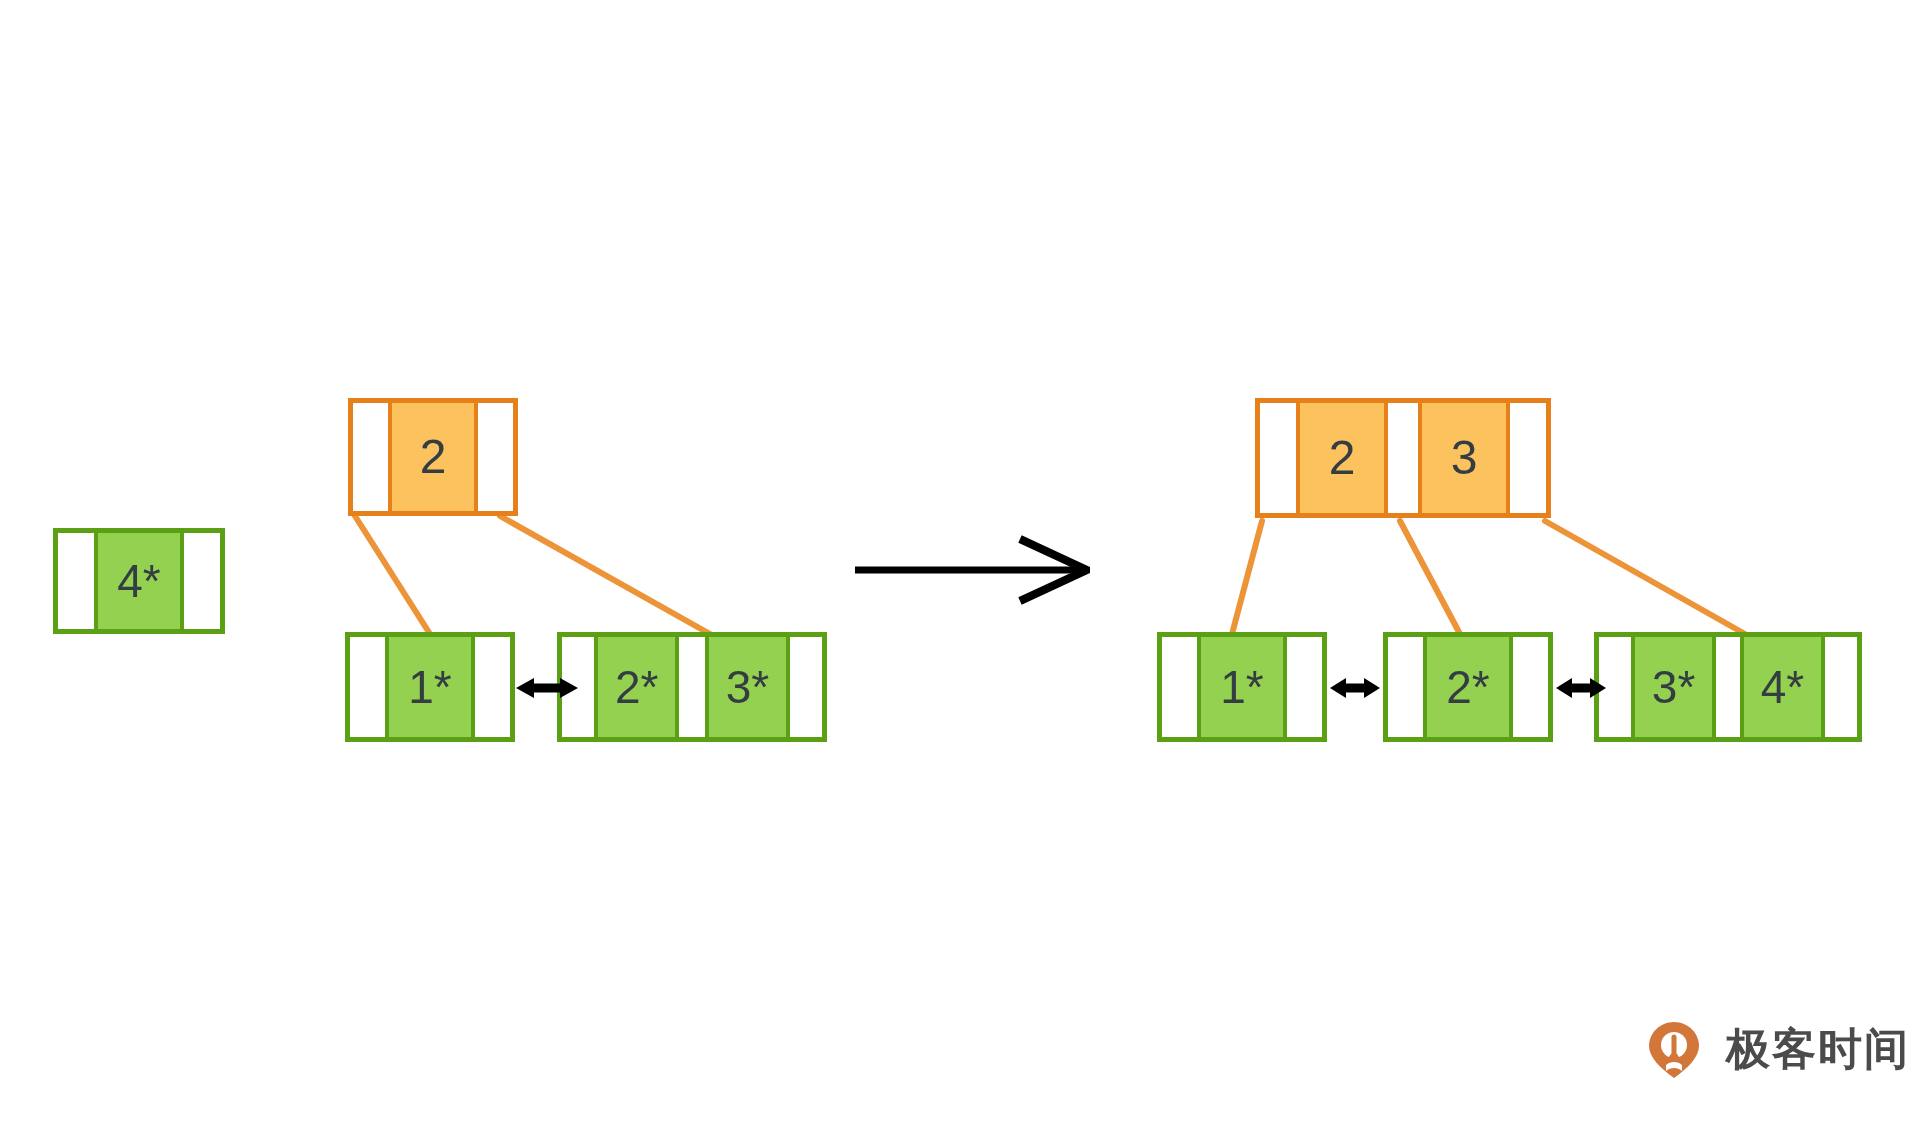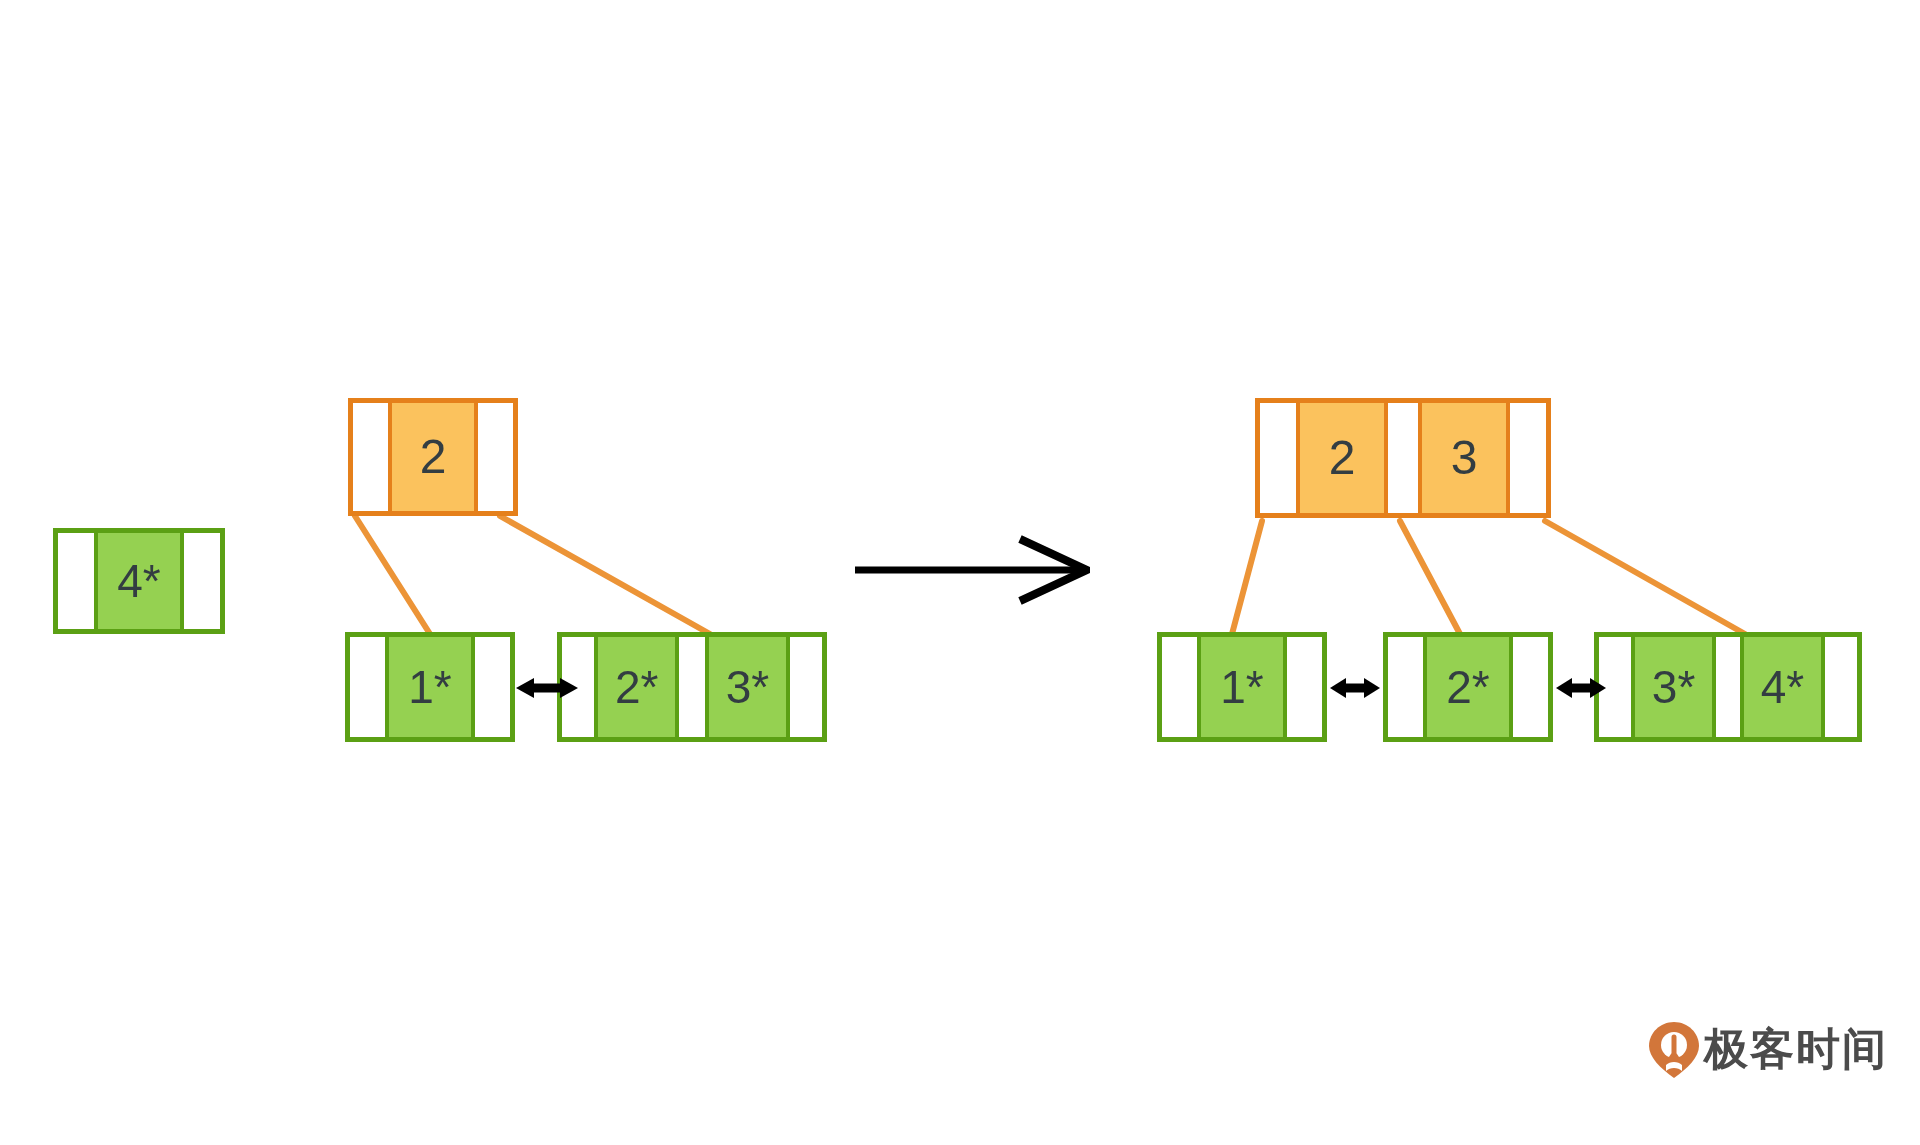--- a/index.html
+++ b/index.html
@@ -91,21 +91,21 @@
   .transition {
     position: absolute;
     z-index: 2;
   }
 
   
   .watermark {
     position: absolute;
     display: flex;
     align-items: center;
-    gap: 4px;
+    gap: 26px;
     z-index: 6;
   }
   .watermark .wm-text {
     font-size: 44px;
     font-weight: 700;
     color: #4b4b4b;
     letter-spacing: 2px;
     white-space: nowrap;
   }
 </style>

